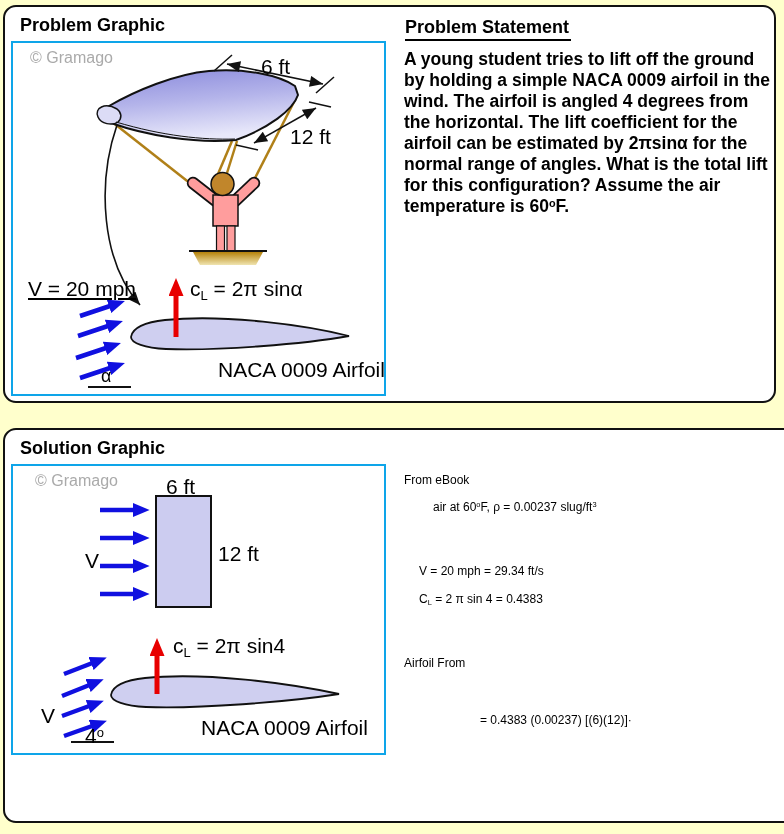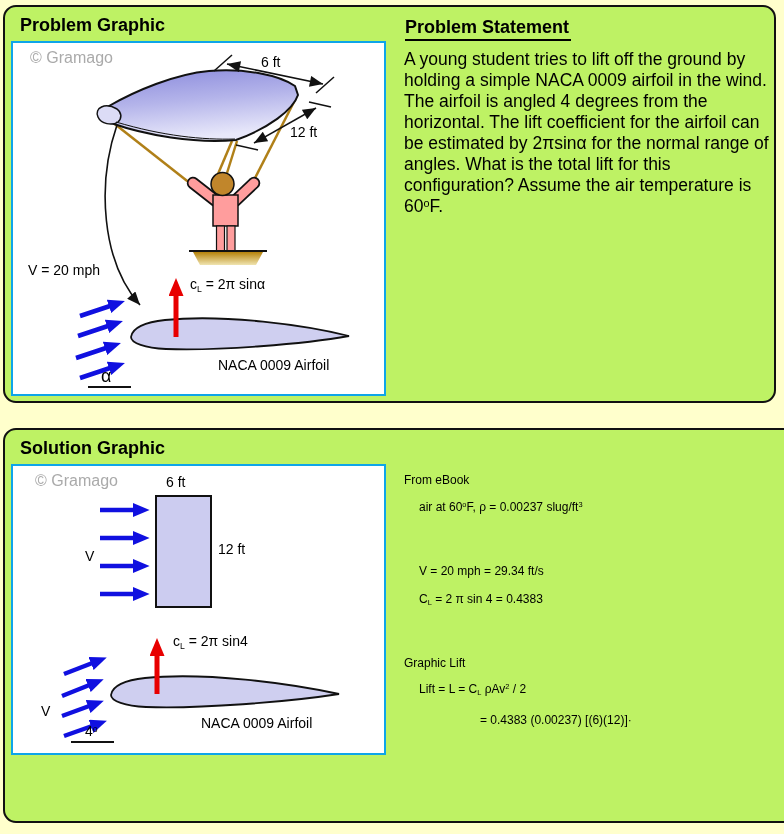--- a/index.html
+++ b/index.html
@@ -3,46 +3,46 @@
 <meta charset="utf-8">
 <style>
   html,body{margin:0;padding:0;}
   body{
     width:784px;height:834px;position:relative;overflow:hidden;
     background:#FFFFCC;
     font-family:"Liberation Sans",sans-serif;color:#000;
   }
   .panel{
     position:absolute;left:3px;width:769px;
-    background:#bef264;border:2px solid #111;border-radius:13px;
+    background:#ffffff;border:2px solid #111;border-radius:13px;
   }
   #problem-panel{top:5px;height:394px;}
   #solution-panel{top:428px;height:391px;padding-left:32px;}
   .panel-title{
     position:absolute;left:15px;top:8px;
     font-size:18px;font-weight:bold;white-space:nowrap;
   }
   .gbox{
     position:absolute;left:6px;top:34px;
     background:#FFFFFF;border:2px solid #0ea5e9;
   }
   #problem-gbox{width:371px;height:351px;}
   #solution-gbox{width:371px;height:287px;}
   .gbox svg{position:absolute;left:0;top:0;}
-  .overlay{position:absolute;font-size:14px;white-space:nowrap;line-height:1.1;}
+  .overlay{position:absolute;font-size:21px;white-space:nowrap;line-height:1.1;}
   .watermark{color:#AAAAAA;font-size:16px;}
   .rcol{position:absolute;left:397px;top:0;width:372px;height:100%;}
   .rtitle{
     position:absolute;left:3px;top:10px;
     font-size:18px;font-weight:bold;white-space:nowrap;
     border-bottom:2px solid #000;padding:0 2px 1px 0;
   }
   .statement{
     position:absolute;left:2px;top:42px;width:370px;
-    font-size:17.5px;line-height:21px;
+    font-size:17.5px;line-height:21px;font-weight:bold;
   }
   .sline{position:absolute;font-size:12px;white-space:nowrap;line-height:22px;}
   .ind0{left:2px;}
   .ind1{left:17px;}
   .ind2{left:34px;}
   .rline{left:2px;width:369px;text-align:right;}
   .result{color:#FF0000;}
   sup{font-size:0.62em;line-height:0;position:relative;top:-0.5em;vertical-align:baseline;}
   sub{font-size:0.62em;line-height:0;position:relative;top:0.3em;vertical-align:baseline;}
 </style>
@@ -128,21 +128,21 @@
         <line x1="63" y1="315" x2="96" y2="304" marker-end="url(#mb1)"></line>
         <line x1="67" y1="335" x2="100" y2="324" marker-end="url(#mb1)"></line>
       </g>
 
       <line x1="75" y1="344" x2="118" y2="344" stroke="#111" stroke-width="2"></line>
     </svg>
 
     <div class="overlay watermark" style="left:17px;top:6px;">© Gramago</div>
     <div class="overlay" style="left:248px;top:12px;">6 ft</div>
     <div class="overlay" style="left:277px;top:82px;">12 ft</div>
-    <div class="overlay" style="left:15px;top:220px;">V = 20 mph</div>
+    <div class="overlay" style="left:15px;top:234px;text-decoration:underline;">V = 20 mph</div>
     <div class="overlay" style="left:177px;top:234px;">c<sub>L</sub> = 2π sinα</div>
     <div class="overlay" style="left:88px;top:324px;font-size:18px;">α</div>
     <div class="overlay" style="left:205px;top:315px;">NACA 0009 Airfoil</div>
   </div>
 
   <div class="rcol">
     <div class="rtitle">Problem Statement</div>
     <div class="statement">A young student tries to lift off the ground by holding a simple NACA 0009 airfoil in the wind. The airfoil is angled 4 degrees from the horizontal. The lift coefficient for the airfoil can be estimated by 2πsinα for the normal range of angles. What is the total lift for this configuration? Assume the air temperature is 60<sup>o</sup>F.</div>
   </div>
 </div>
@@ -189,21 +189,20 @@
     <div class="overlay" style="left:205px;top:76px;">12 ft</div>
     <div class="overlay" style="left:72px;top:83px;">V</div>
     <div class="overlay" style="left:160px;top:168px;">c<sub>L</sub> = 2π sin4</div>
     <div class="overlay" style="left:28px;top:238px;">V</div>
     <div class="overlay" style="left:72px;top:258px;">4<sup>o</sup></div>
     <div class="overlay" style="left:188px;top:250px;">NACA 0009 Airfoil</div>
   </div>
 
   <div class="rcol">
     <div class="sline ind0" style="top:39px;">From eBook</div>
-    <div class="sline ind1" style="top:66px;">air at 60<sup>o</sup>F, ρ = 0.00237 slug/ft<sup>3</sup></div>
+    <div class="sline ind1" style="top:66px;margin-left:14px;">air at 60<sup>o</sup>F, ρ = 0.00237 slug/ft<sup>3</sup></div>
     <div class="sline ind1" style="top:130px;">V = 20 mph = 29.34 ft/s</div>
     <div class="sline ind1" style="top:158px;">C<sub>L</sub> = 2 π sin 4 = 0.4383</div>
-    <div class="sline ind0" style="top:222px;">Graphic Lift</div>
-    <div class="sline ind1" style="top:248px;">Lift = L = C<sub>L</sub> ρAv<sup>2</sup> / 2</div>
+    <div class="sline ind0" style="top:222px;">Airfoil From</div>
     <div class="sline ind2" style="top:279px;margin-left:44px;">= 0.4383 (0.00237) [(6)(12)]·</div>
     <div class="sline ind0 result" style="top:368px;margin-top:36px;">L = 32.19 lb</div>
   </div>
 </div>
 
 </body></html>

